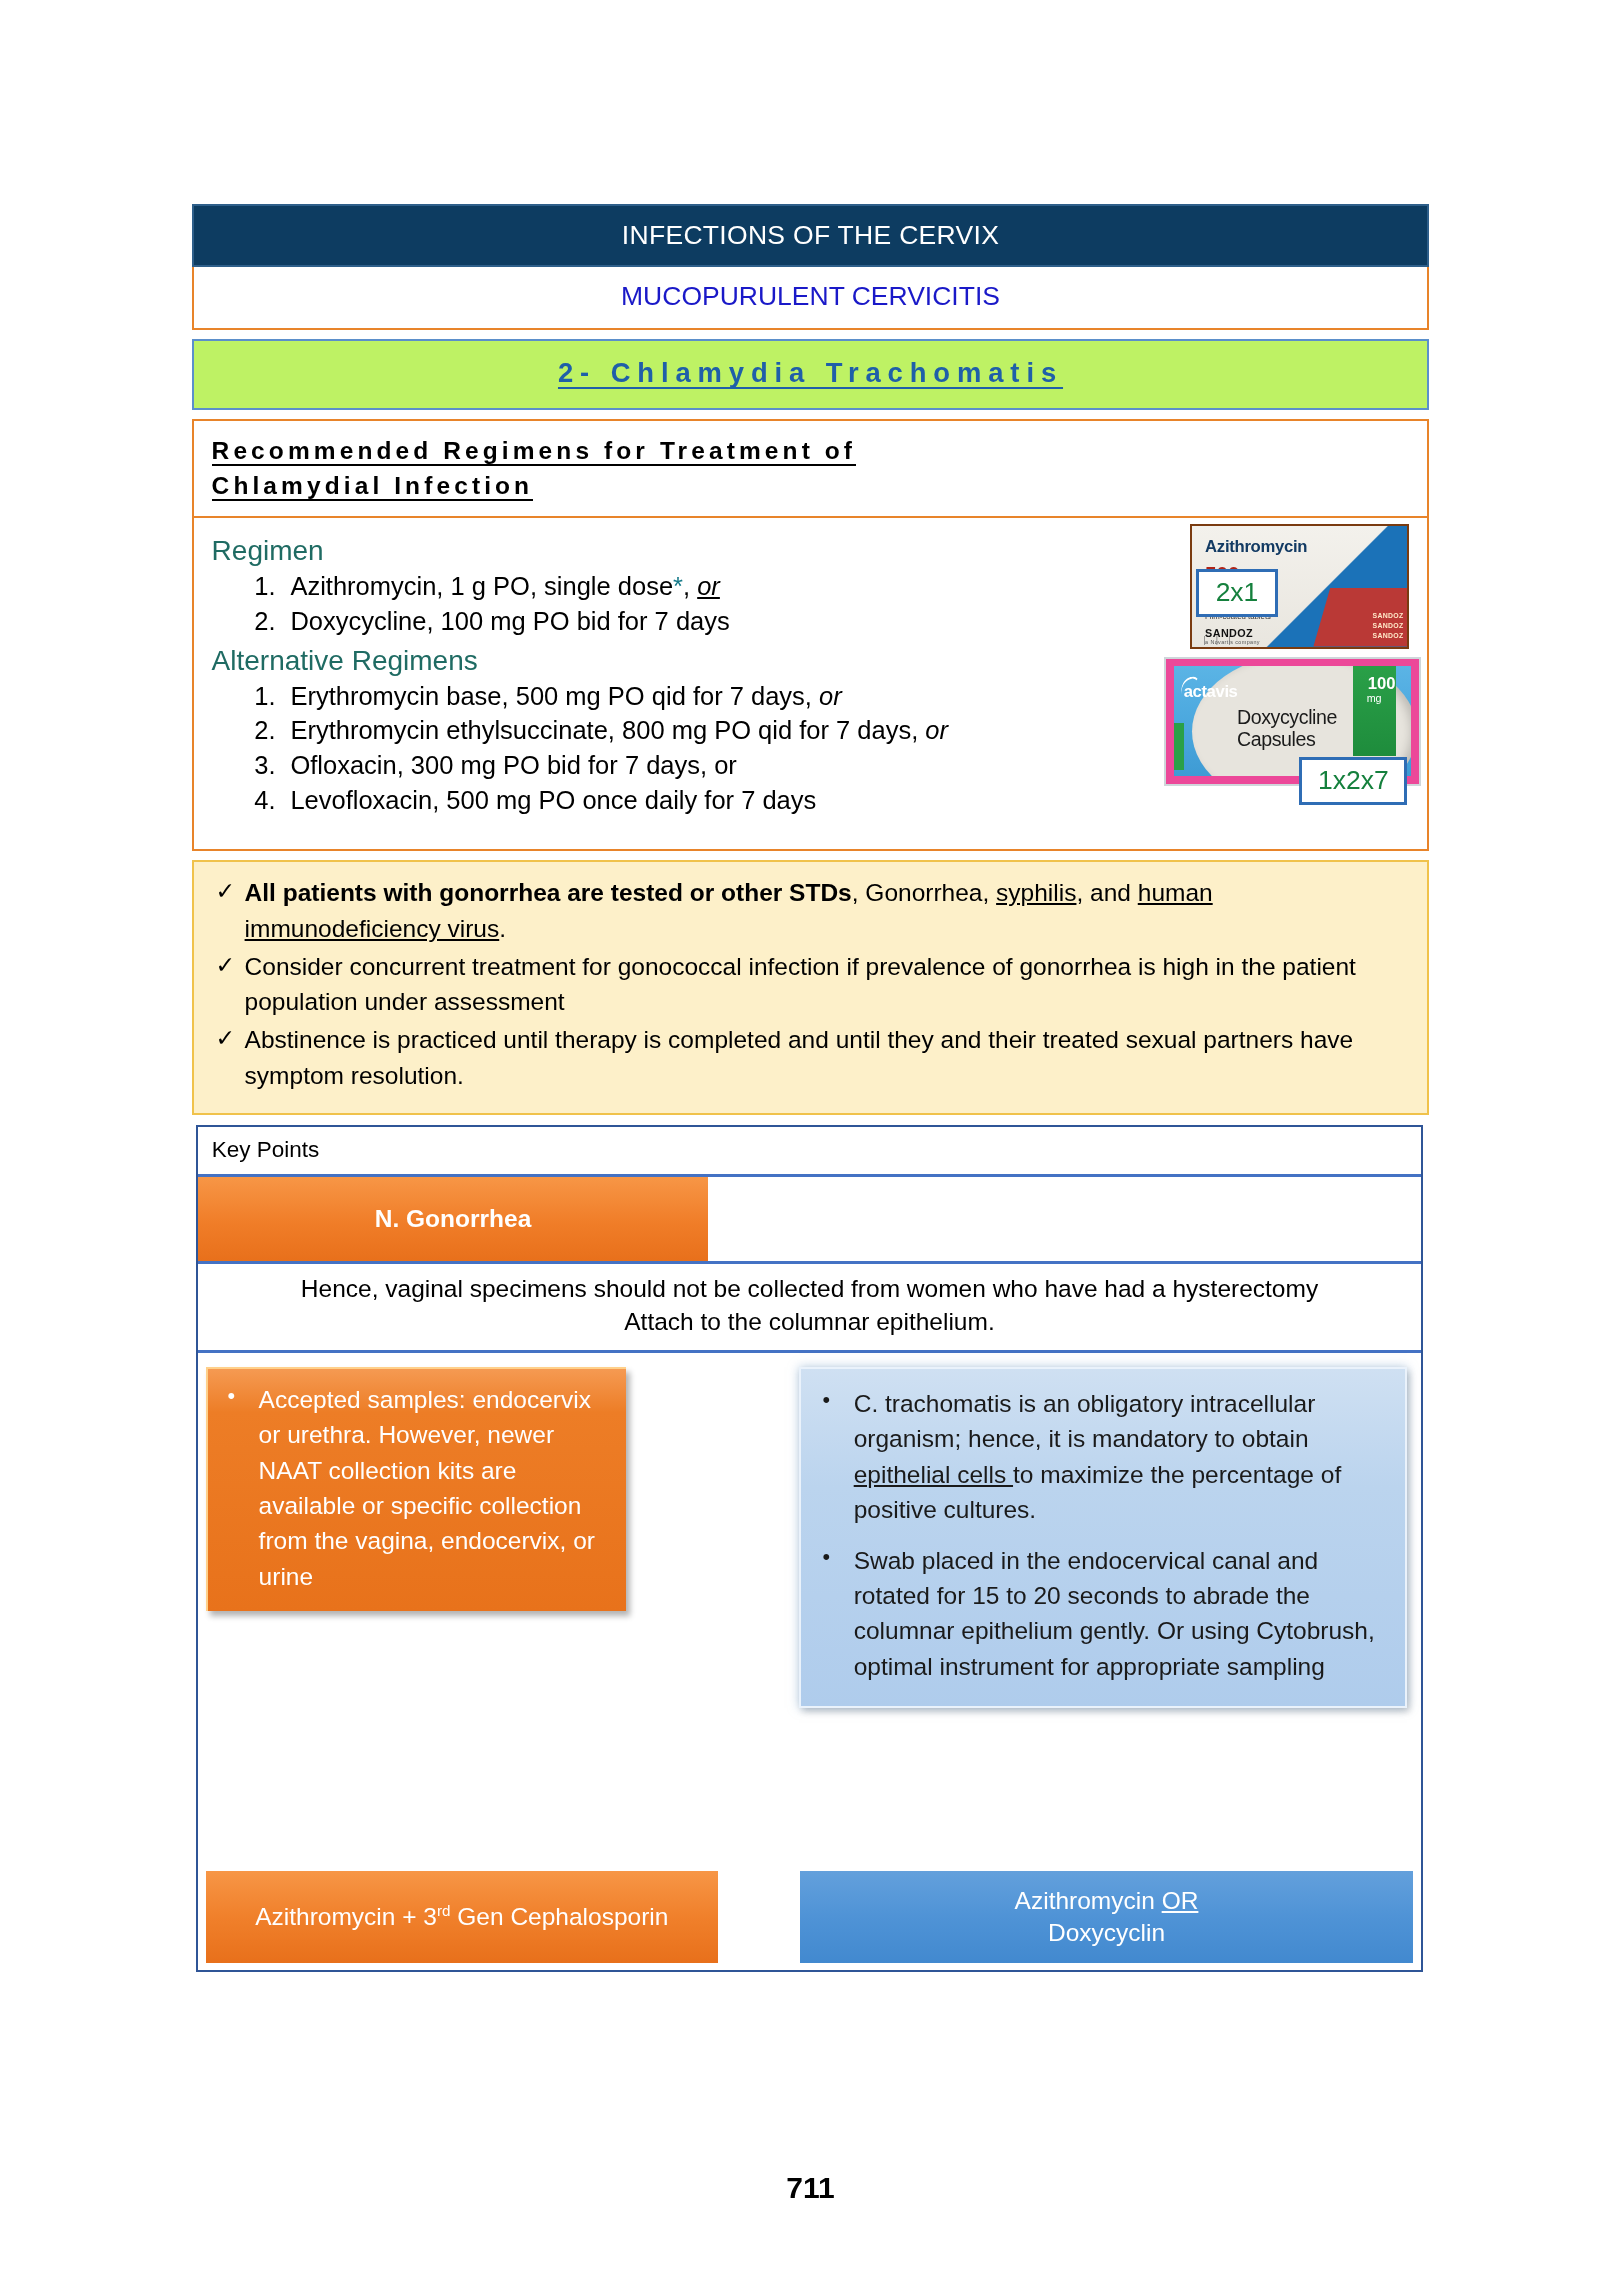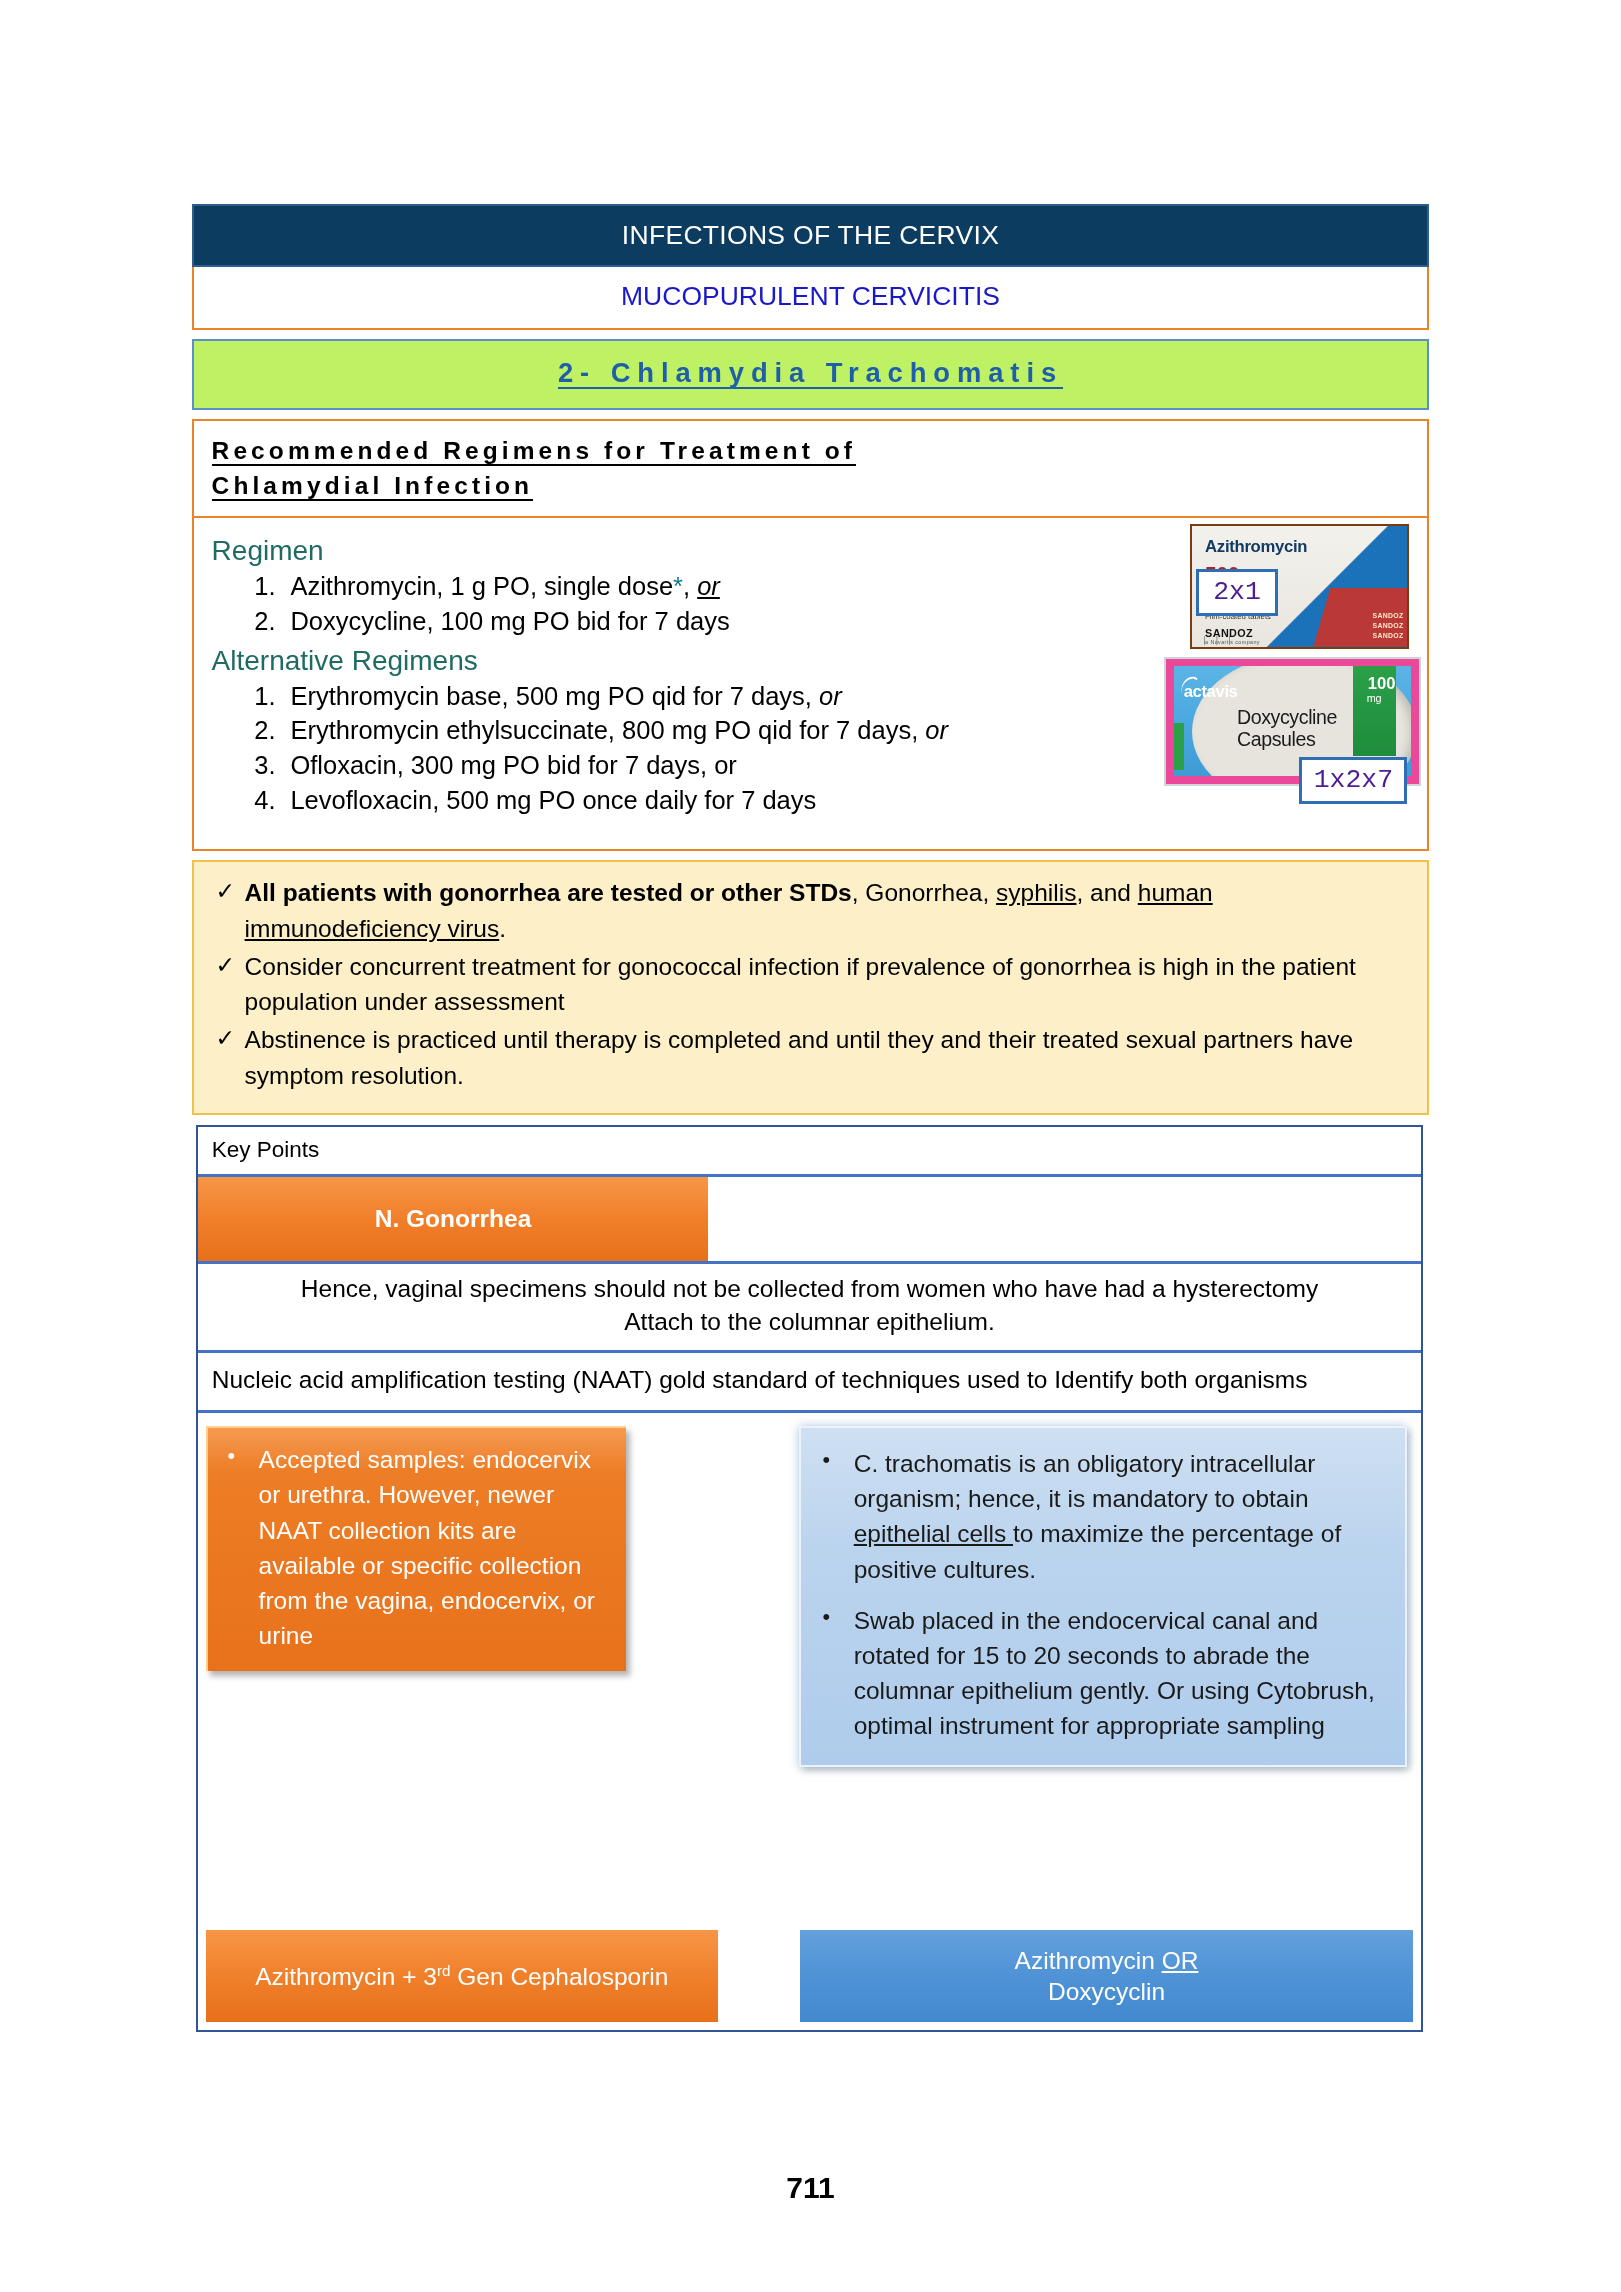--- a/index.html
+++ b/index.html
@@ -148,25 +148,25 @@
   .az-tab  { position:absolute; left:12.7px; top:65px; font-size:10.8px; font-weight:bold; color:#1b1b1b;}
   .az-fc   { position:absolute; left:12.7px; top:86px; font-size:7.8px; color:#333;}
   .az-brand{ position:absolute; left:12.7px; top:101px; font-size:10.8px; font-weight:bold; color:#111; letter-spacing:0.4px;}
   .az-brand em{ display:block; font-size:5.4px; font-style:normal; color:#555; font-weight:normal;}
   .az-bars { position:absolute; left:10.8px; bottom:2px; font-size:8.8px; letter-spacing:3.9px; color:#777;}
 
   .badge {
     position: absolute;
     background: #ffffff;
     border: 3.9px solid #2F6DB5;
-    color: #4c1d95;
+    color: #15803d;
     font-size: 26.5px;
     text-align: center;
     box-sizing: border-box;
-    font-family: Liberation Mono, monospace;
+    font-family: Liberation Sans, sans-serif;
   }
   .badge-2x1 { right: 149px; top: 51px; width: 82px; padding: 4.9px 0 6.9px 0; }
   .badge-1x2x7 { right: 19.6px; top: 239px; width: 108px; padding: 4.9px 0 6.9px 0; }
 
   .drug-dx {
     position: absolute;
     right: 5.9px;
     top: 139px;
     width: 257px;
     height: 129px;
@@ -465,21 +465,20 @@
     <div class="kp-headrow">
       <div class="kp-head-orange">N. Gonorrhea</div>
       <div class="kp-head-gap"></div>
     </div>
 
     <div class="kp-row-center">
       <div>Hence, vaginal specimens should not be collected from women who have had a hysterectomy</div>
       <div>Attach to the columnar epithelium.</div>
     </div>
 
-    <div class="kp-row-left">Nucleic acid amplification testing (NAAT) gold standard of techniques used to Identify both organisms</div>
 
     <div class="kp-body">
       <div class="kp-col-l">
         <div class="box-orange">
           <ul class="bul">
             <li><span class="dot">•</span><span>Accepted samples: endocervix or urethra. However, newer NAAT collection kits are available or specific collection from the vagina, endocervix, or urine</span></li>
           </ul>
         </div>
       </div>
       <div class="kp-col-gap"></div>

